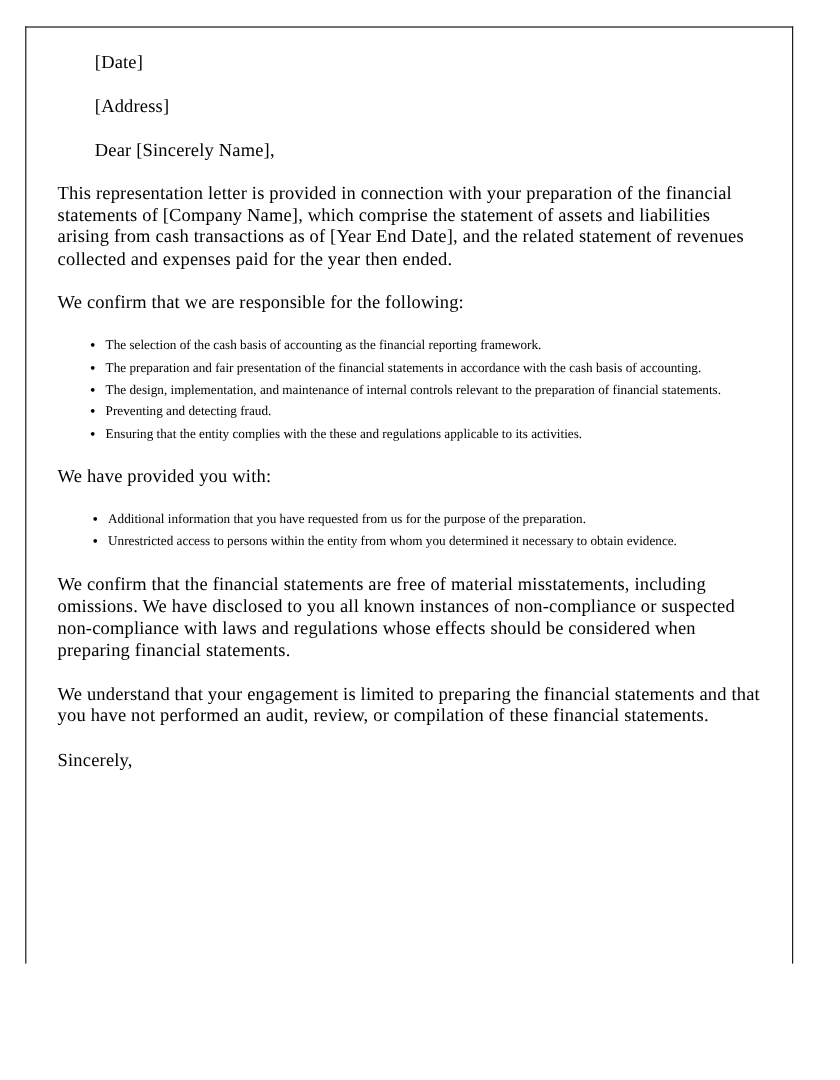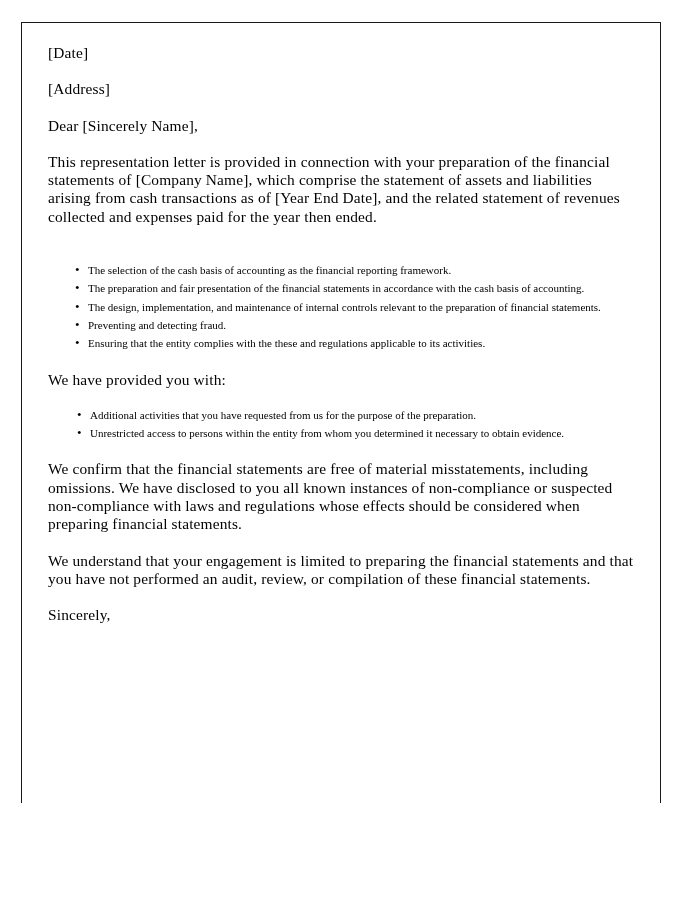--- a/index.html
+++ b/index.html
@@ -46,21 +46,21 @@
   .lead-in,
   .closing {
     font-size: 15.4px;
     line-height: 18.3px;
     text-align: left;
     margin: 0;
     letter-spacing: 0.01em;
   }
 
   
-  .line { white-space: nowrap; }
+  .line { white-space: nowrap; margin-left: 31px; }
 
   .block-gap-lg { height: 18px; }
   .block-gap-md { height: 17px; }
 
   .para { margin: 0; }
 
   
   ul.bullets {
     margin: 0;
     padding: 0;
@@ -101,39 +101,40 @@
   <div class="block-gap-lg"></div>
 
   <div class="line">Dear [Sincerely Name],</div>
 
   <div class="block-gap-lg"></div>
 
   <p class="para">This representation letter is provided in connection with your preparation of the financial statements of [Company Name], which comprise the statement of assets and liabilities arising from cash transactions as of [Year End Date], and the related statement of revenues collected and expenses paid for the year then ended.</p>
 
   <div class="block-gap-lg"></div>
 
+  <p class="lead-in">We confirm that we are responsible for the following:</p>
 
   <div class="block-gap-md"></div>
 
   <ul class="bullets">
     <li>The selection of the cash basis of accounting as the financial reporting framework.</li>
     <li>The preparation and fair presentation of the financial statements in accordance with the cash basis of accounting.</li>
     <li>The design, implementation, and maintenance of internal controls relevant to the preparation of financial statements.</li>
     <li>Preventing and detecting fraud.</li>
     <li>Ensuring that the entity complies with the these and regulations applicable to its activities.</li>
   </ul>
 
   <div class="block-gap-lg"></div>
 
   <p class="lead-in">We have provided you with:</p>
 
   <div class="block-gap-md"></div>
 
   <ul class="bullets indent-2">
-    <li>Additional activities that you have requested from us for the purpose of the preparation.</li>
+    <li>Additional information that you have requested from us for the purpose of the preparation.</li>
     <li>Unrestricted access to persons within the entity from whom you determined it necessary to obtain evidence.</li>
   </ul>
 
   <div class="block-gap-lg"></div>
 
   <p class="para">We confirm that the financial statements are free of material misstatements, including omissions. We have disclosed to you all known instances of non-compliance or suspected non-compliance with laws and regulations whose effects should be considered when preparing financial statements.</p>
 
   <div class="block-gap-lg"></div>
 
   <p class="para">We understand that your engagement is limited to preparing the financial statements and that you have not performed an audit, review, or compilation of these financial statements.</p>

